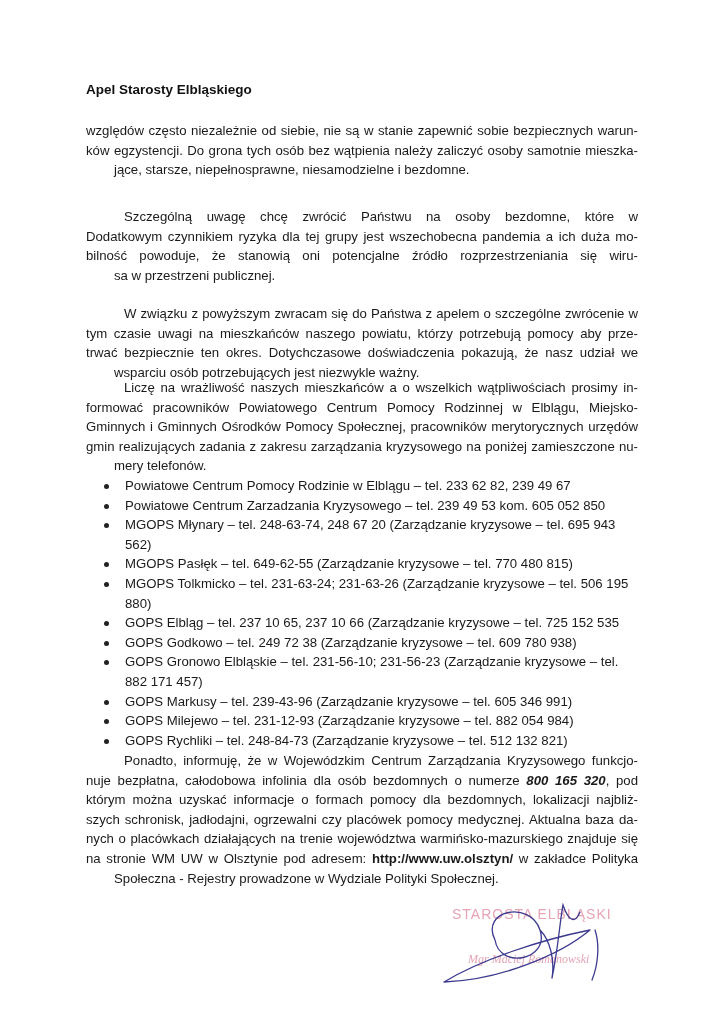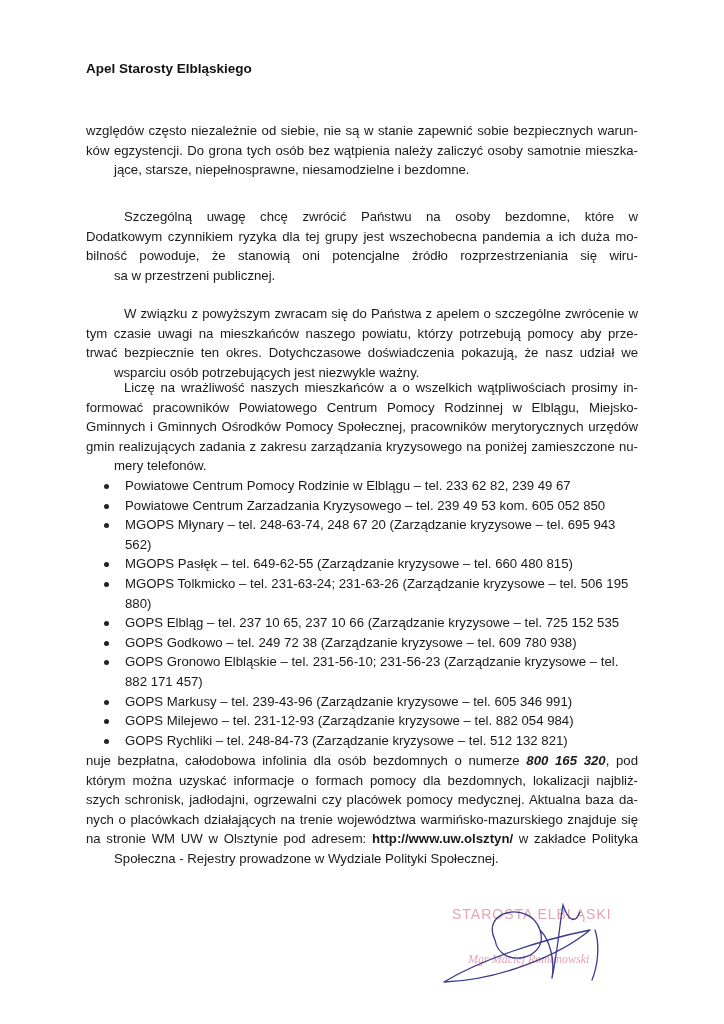--- a/index.html
+++ b/index.html
@@ -1,19 +1,19 @@
 <!DOCTYPE html>
 <html><head>
   <meta charset="utf-8">
   <style>
     html, body { margin: 0; padding: 0; background: #ffffff; }
     body { width: 724px; height: 1024px; position: relative; overflow: hidden;
       font-family: "Liberation Sans", "DejaVu Sans", sans-serif; color: #1a1a1a; }
     .page { position: absolute; left: 0; top: 0; width: 724px; height: 1024px; background: #fff; }
-    .title { position: absolute; left: 86px; top: 61px; font-size: 13.5px; font-weight: bold; color: #111; }
+    .title { position: absolute; left: 86px; top: 82px; font-size: 13.5px; font-weight: bold; color: #111; }
     .para { position: absolute; left: 86px; width: 552px; font-size: 13.2px; line-height: 19.6px; }
     .para .line { display: block; white-space: nowrap; text-align: justify; text-align-last: justify; }
     .para .line.last { text-align-last: left; padding-left: 28px; }
     .para .line.indent { padding-left: 38px; }
     .bullets { position: absolute; left: 104px; top: 476px; width: 540px; margin: 0; padding: 0; list-style: none;
       font-size: 13.2px; line-height: 19.6px; }
     .bullets li { position: relative; padding-left: 21px; }
     .bullets li .dot { position: absolute; left: 0; top: 8px; width: 5px; height: 5px; border-radius: 50%; background: #222; }
     .bullets li .t { display: block; white-space: nowrap; }
     b.hl { font-weight: bold; }
@@ -67,21 +67,21 @@
         <span class="dot"></span>
         <span class="t">Powiatowe Centrum Zarzadzania Kryzysowego – tel. 239 49 53 kom. 605 052 850</span>
       </li>
     <li>
         <span class="dot"></span>
         <span class="t">MGOPS Młynary – tel. 248-63-74, 248 67 20 (Zarządzanie kryzysowe – tel.  695 943</span>
         <span class="t">562)</span>
       </li>
     <li>
         <span class="dot"></span>
-        <span class="t">MGOPS Pasłęk – tel. 649-62-55  (Zarządzanie kryzysowe – tel. 660 480 815)</span>
+        <span class="t">MGOPS Pasłęk – tel. 649-62-55  (Zarządzanie kryzysowe – tel. 770 480 815)</span>
       </li>
     <li>
         <span class="dot"></span>
         <span class="t">MGOPS Tolkmicko – tel. 231-63-24; 231-63-26  (Zarządzanie kryzysowe – tel. 506 195</span>
         <span class="t">880)</span>
       </li>
     <li>
         <span class="dot"></span>
         <span class="t">GOPS Elbląg – tel. 237 10 65, 237 10 66 (Zarządzanie kryzysowe – tel. 725 152 535</span>
       </li>
@@ -102,20 +102,21 @@
         <span class="dot"></span>
         <span class="t">GOPS Milejewo – tel. 231-12-93 (Zarządzanie kryzysowe – tel. 882 054 984)</span>
       </li>
     <li>
         <span class="dot"></span>
         <span class="t">GOPS Rychliki – tel. 248-84-73 (Zarządzanie kryzysowe – tel. 512 132 821)</span>
       </li>
   </ul>
 
   <div class="para" style="top:751px;">
+    <span class="line indent">Ponadto, informuję, że w Wojewódzkim Centrum Zarządzania Kryzysowego funkcjo-</span>
     <span class="line"><span>nuje bezpłatna, całodobowa infolinia dla osób bezdomnych o numerze </span><i class="hl">800 165 320</i><span>, pod</span></span>
     <span class="line">którym można uzyskać informacje o formach pomocy dla bezdomnych, lokalizacji najbliż-</span>
     <span class="line">szych schronisk, jadłodajni, ogrzewalni czy placówek pomocy medycznej. Aktualna baza da-</span>
     <span class="line">nych o placówkach działających na trenie województwa warmińsko-mazurskiego znajduje się</span>
     <span class="line"><span>na stronie WM UW w Olsztynie pod adresem: </span><b class="hl">http://www.uw.olsztyn/</b><span> w zakładce Polityka</span></span>
     <span class="line last">Społeczna - Rejestry prowadzone w Wydziale Polityki Społecznej.</span>
   </div>
 
   <div class="stamp1">STAROSTA ELBLĄSKI</div>
   <div class="stamp2">Mgr Maciej Romanowski</div>

